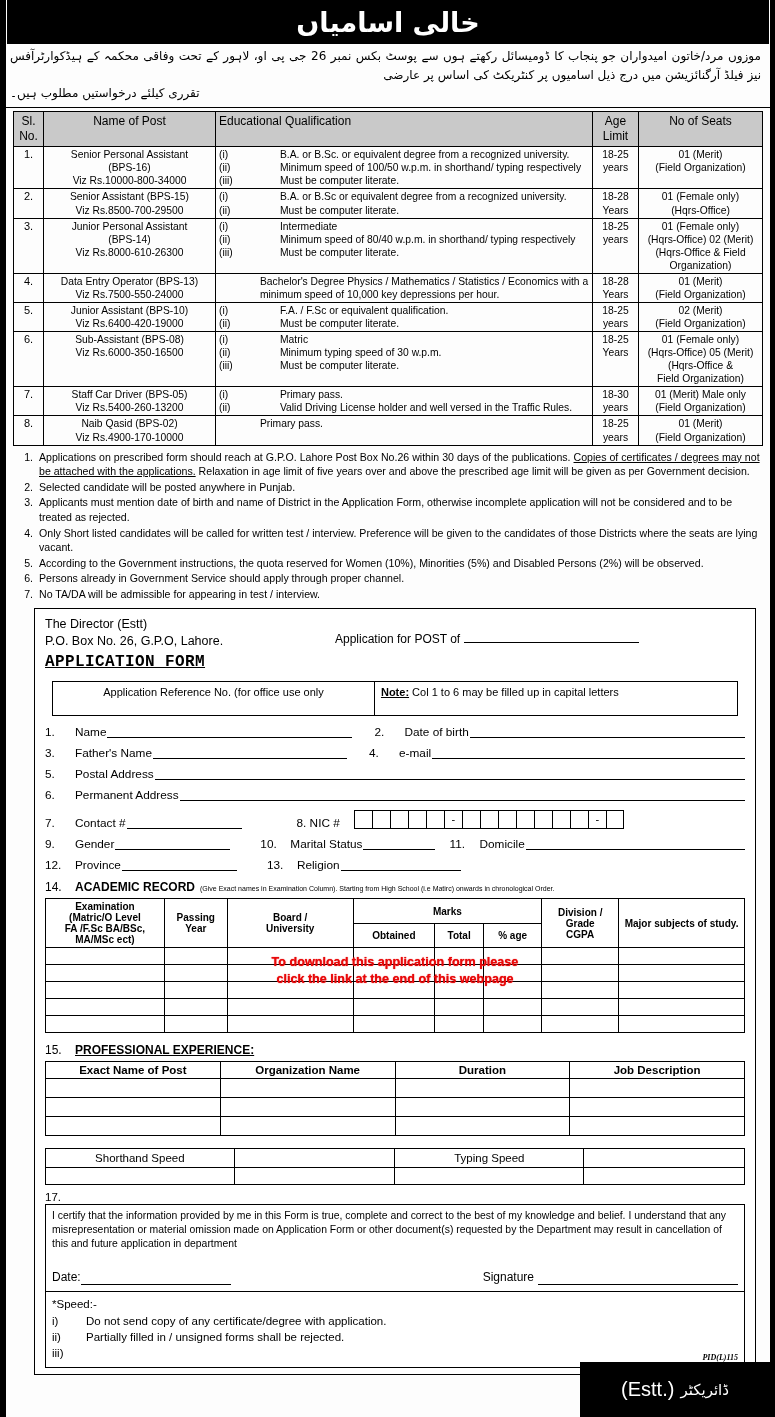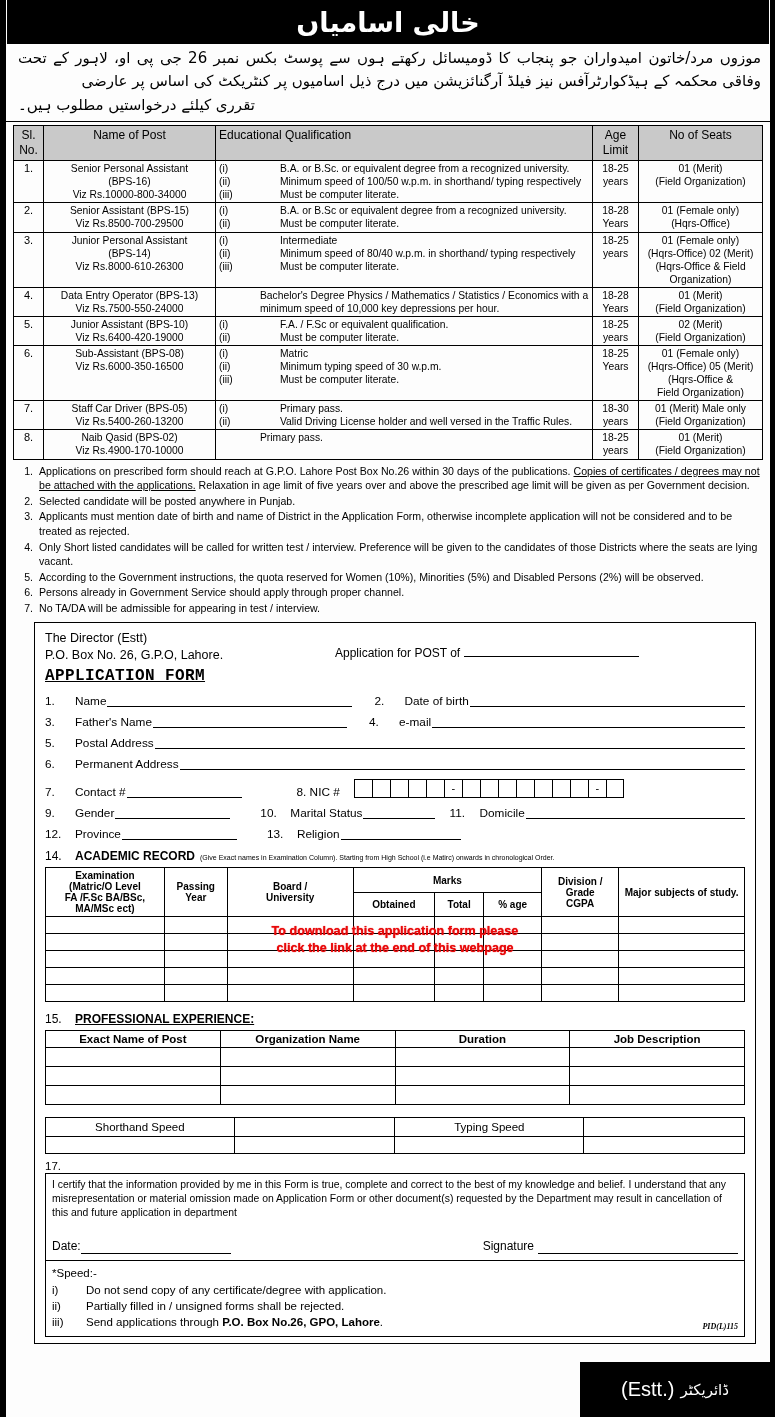--- a/index.html
+++ b/index.html
@@ -30,22 +30,22 @@
   .title-banner .urdu-title {
     font-family:"DejaVu Sans", sans-serif;
     font-size:27px; font-weight:bold;
     direction:rtl; letter-spacing:1px;
     line-height:1;
   }
   
   .urdu-intro {
     direction:rtl; text-align:justify;
     font-family:"DejaVu Sans", sans-serif;
-    font-size:15px; line-height:1.55;
-    padding:3px 9px 4px 12px;
+    font-size:12px; line-height:1.55;
+    padding:3px 9px 4px 4px;
     border-bottom:1px solid #000;
   }
   .urdu-intro .l2 { display:block; text-align:left; }
   
   table.posts {
     width:calc(100% - 14px);
     margin:3px 7px 0 7px;
     border-collapse:collapse;
     font-size:10.3px;
     line-height:1.27;
@@ -494,20 +494,32 @@
       <div>The Director (Estt)</div>
       <div>P.O. Box No. 26, G.P.O, Lahore.</div>
     </div>
     <div class="post-of">
       <span>Application for POST of</span>
       <span class="uline" style="width:175px;height:12px;"></span>
     </div>
 
     <div class="form-heading">APPLICATION FORM</div>
 
+    <table class="refnote">
+      <tbody>
+          <tr>
+        <td class="rn">
+          <span>Application Reference No. (for office use only</span>
+        </td>
+        <td>
+          <span class="bold-u">Note:</span><span> Col 1 to 6 may be filled up in capital letters</span>
+        </td>
+      </tr>
+    </tbody>
+      </table>
 
     <div class="fields">
 
       <div class="frow">
         <span class="fnum">1.</span>
         <span class="flab">Name</span>
         <span class="fill" style="flex:0 0 245px"></span>
         <span class="gap"></span>
         <span class="fnum">2.</span>
         <span class="flab">Date of birth</span>
@@ -755,21 +767,20 @@
           <div class="nrow">
             <span class="rn">i)</span>
             <span>Do not send copy of any certificate/degree with application.</span>
           </div>
           <div class="nrow">
             <span class="rn">ii)</span>
             <span>Partially filled in / unsigned forms shall be rejected.</span>
           </div>
           <div class="nrow">
             <span class="rn">iii)</span>
-            <span>Send applications through <b>P.O. Box No.26, GPO,  Lahore</b>.</span>
           </div>
         </div>
       <div class="pid">PID(L)115</div>
     </div>
 
   </div>
 
   <div class="director-stamp">
     <span class="en">(Estt.)</span>
     <span class="ur">ڈائریکٹر</span>

